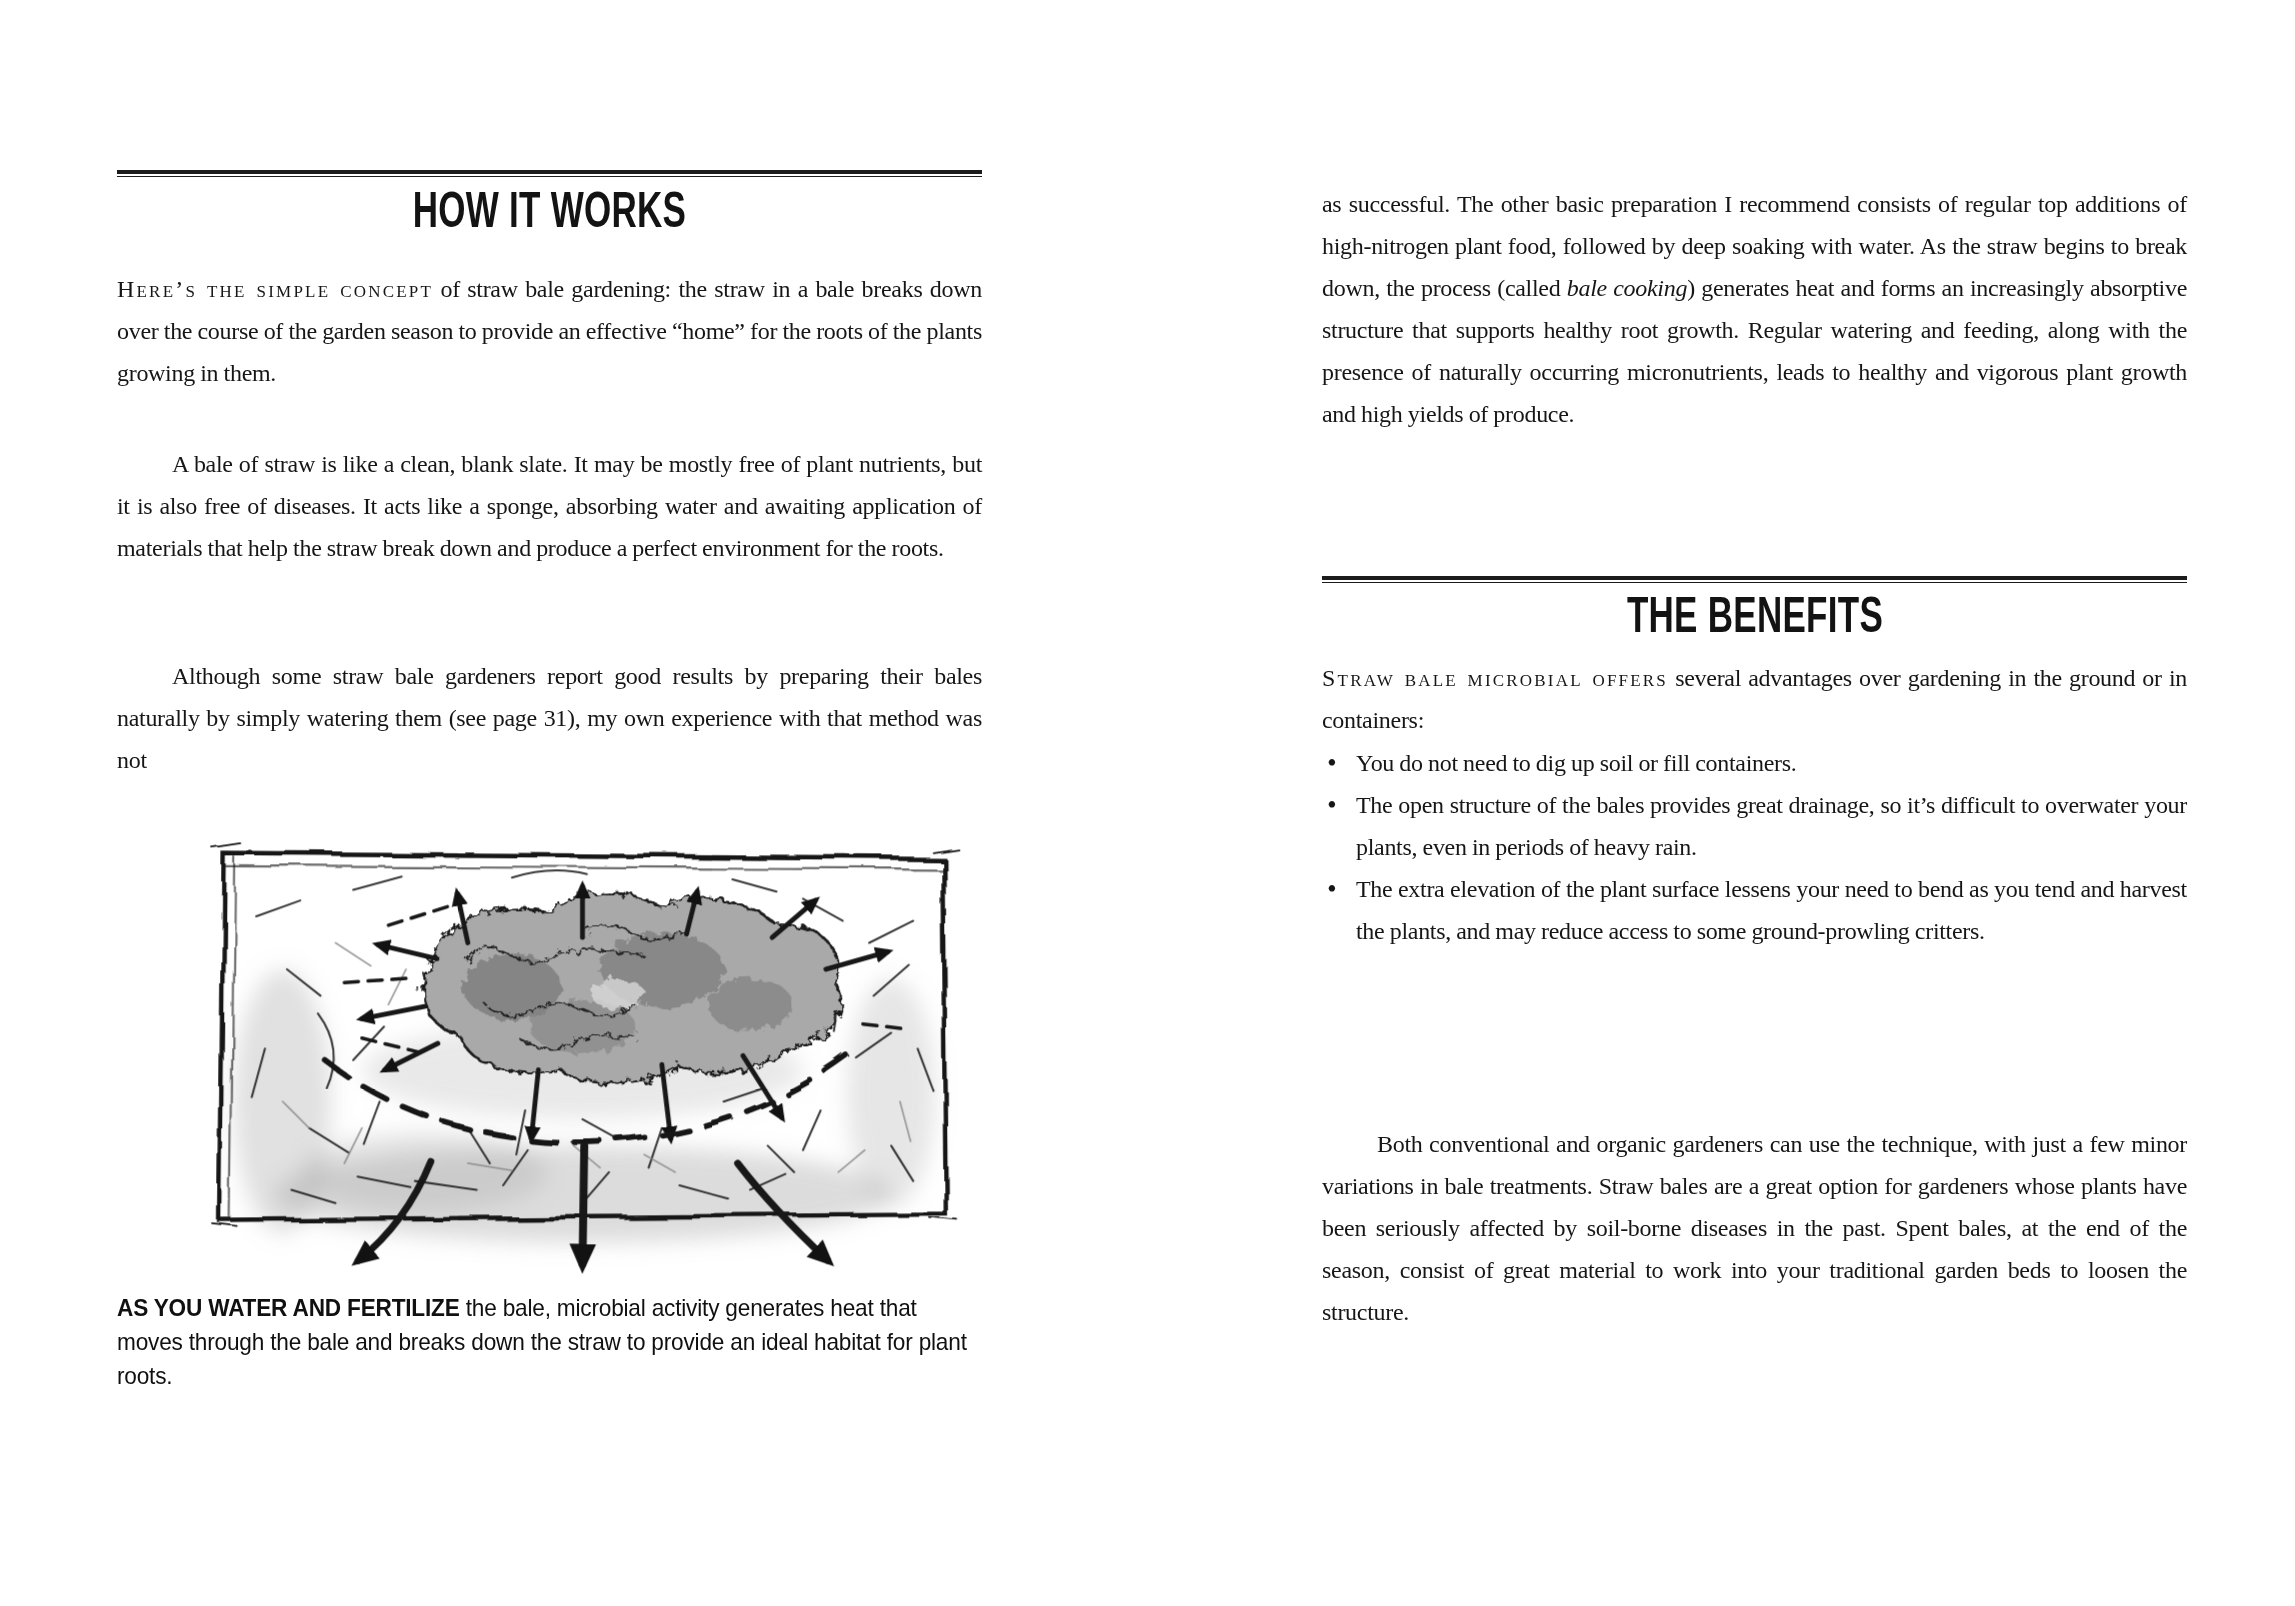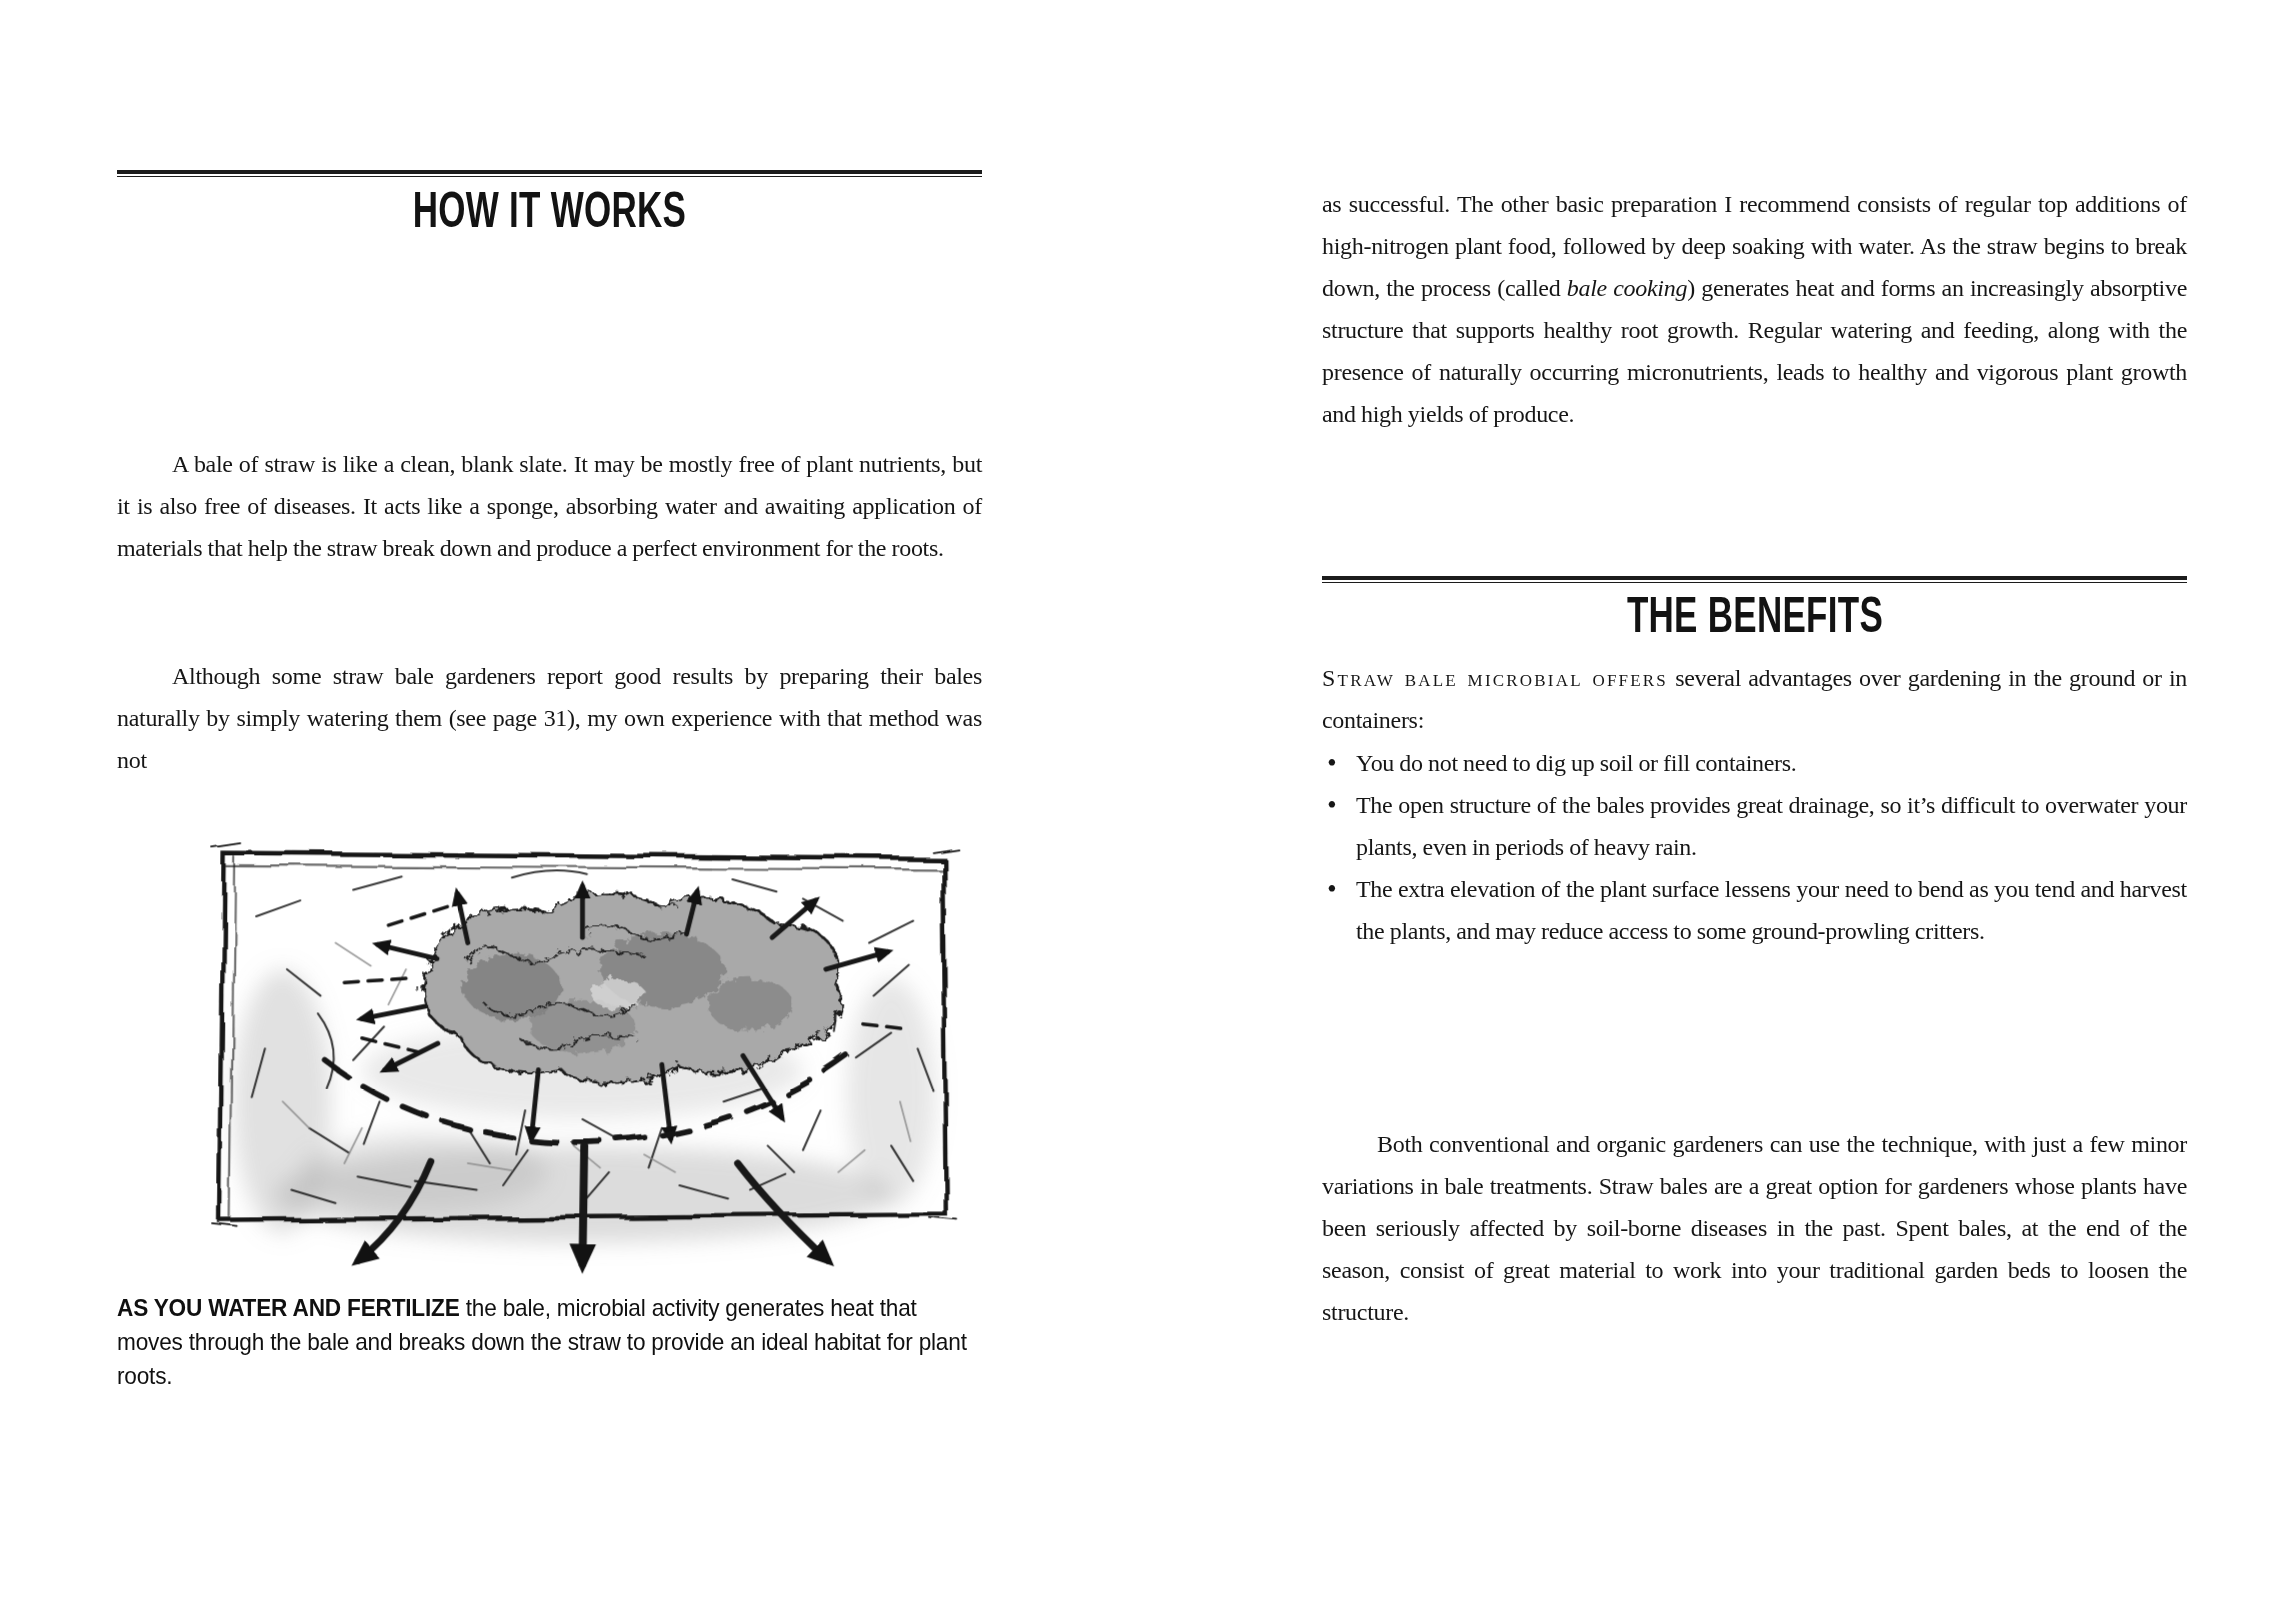--- a/index.html
+++ b/index.html
@@ -40,20 +40,21 @@
 <div class="book">
 
   <div class="col" style="left:117px;">
 
     <div class="rule abs" style="top:170px;"></div>
 
     <div class="section-title abs" style="top:185px;">
       <span>HOW IT WORKS</span>
     </div>
 
+    <p class="body abs" style="top:268px;"><span class="smallcaps">Here’s the simple concept</span><span> of straw bale gardening: the straw in a bale breaks down over the course of the garden season to provide an effective “home” for the roots of the plants growing in them.</span></p>
 
     <p class="body indent abs" style="top:443px;">A bale of straw is like a clean, blank slate. It may be mostly free of plant nutrients, but it is also free of diseases. It acts like a sponge, absorbing water and awaiting application of materials that help the straw break down and produce a perfect environment for the roots.</p>
 
     <p class="body indent abs" style="top:655px;">Although some straw bale gardeners report good results by preparing their bales naturally by simply watering them (see page 31), my own experience with that method was not</p>
 
     <svg class="abs" style="top:837px;left:86px;" width="759" height="441" viewBox="0 0 860 500" role="img" aria-label="Hand-drawn sketch of a straw bale: a dark mass of microbial activity near the top generates heat that radiates outward (small arrows) and moves down through the bale and out the bottom (large arrows), with a dashed arc showing the heat front.">
       <defs>
         <marker id="ah" viewBox="0 0 10 10" markerWidth="4.2" markerHeight="4.2" refX="6" refY="5" orient="auto">
           <path d="M0,1 L9,5 L0,9 z" fill="#121212"></path>
         </marker>

